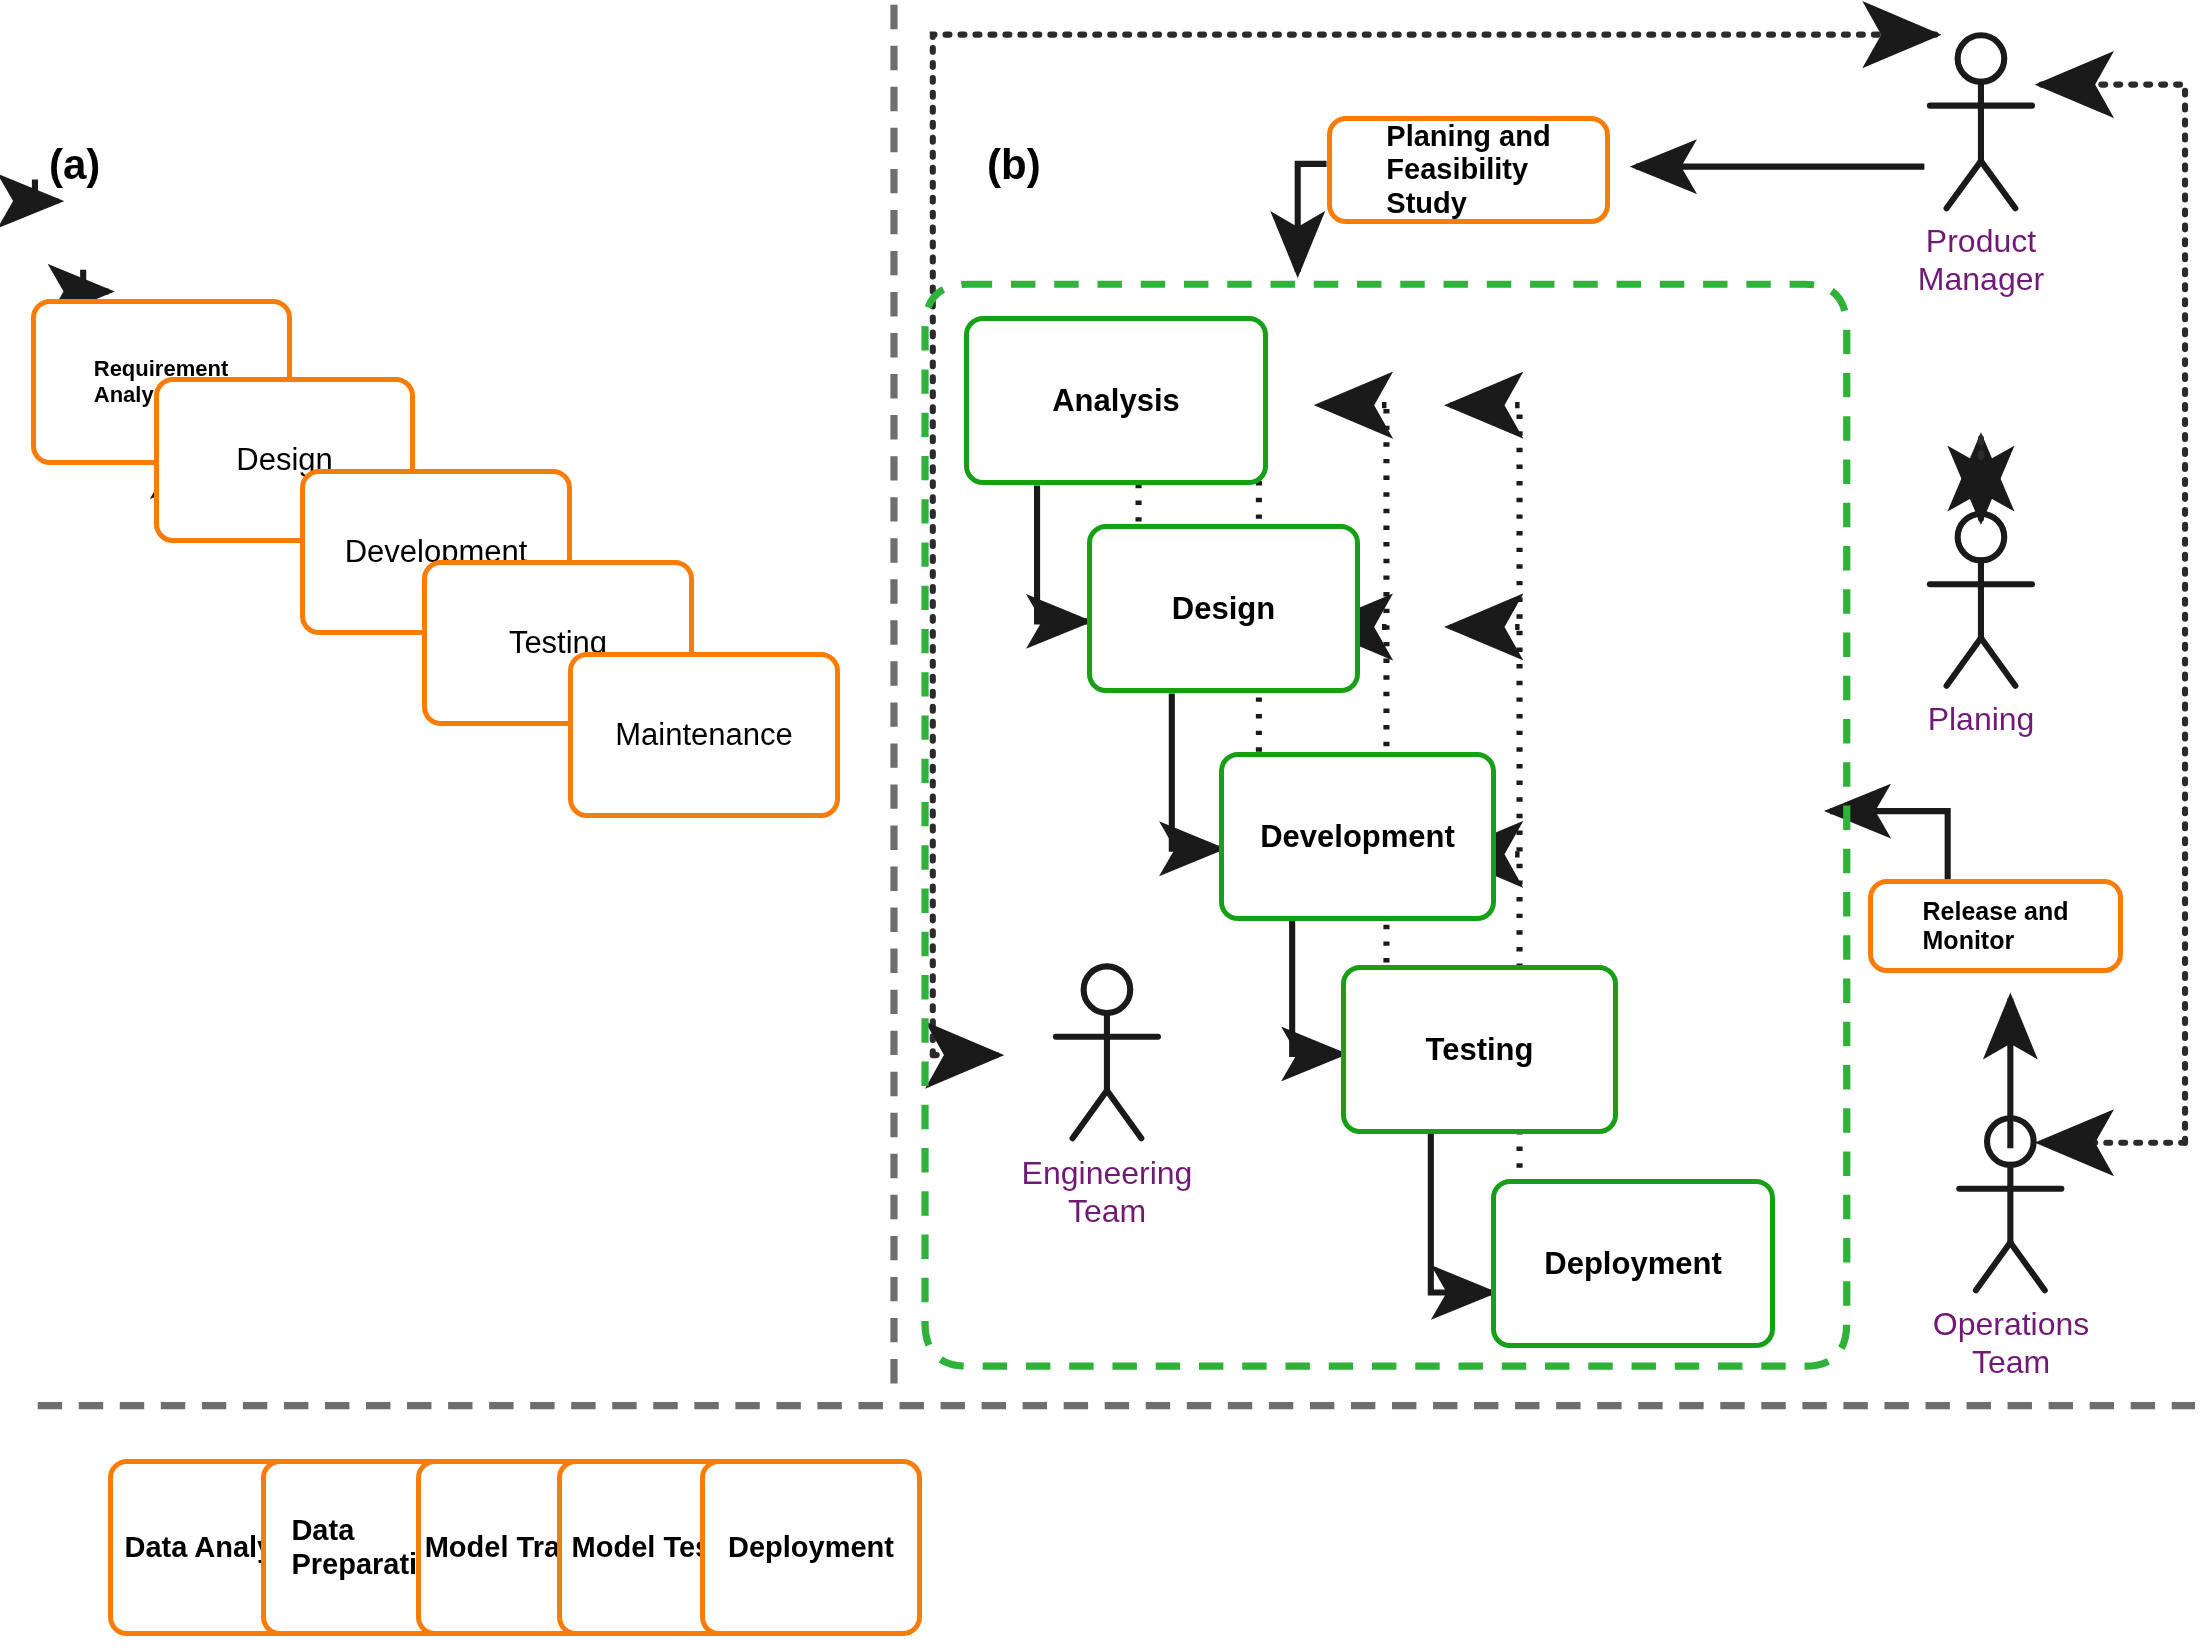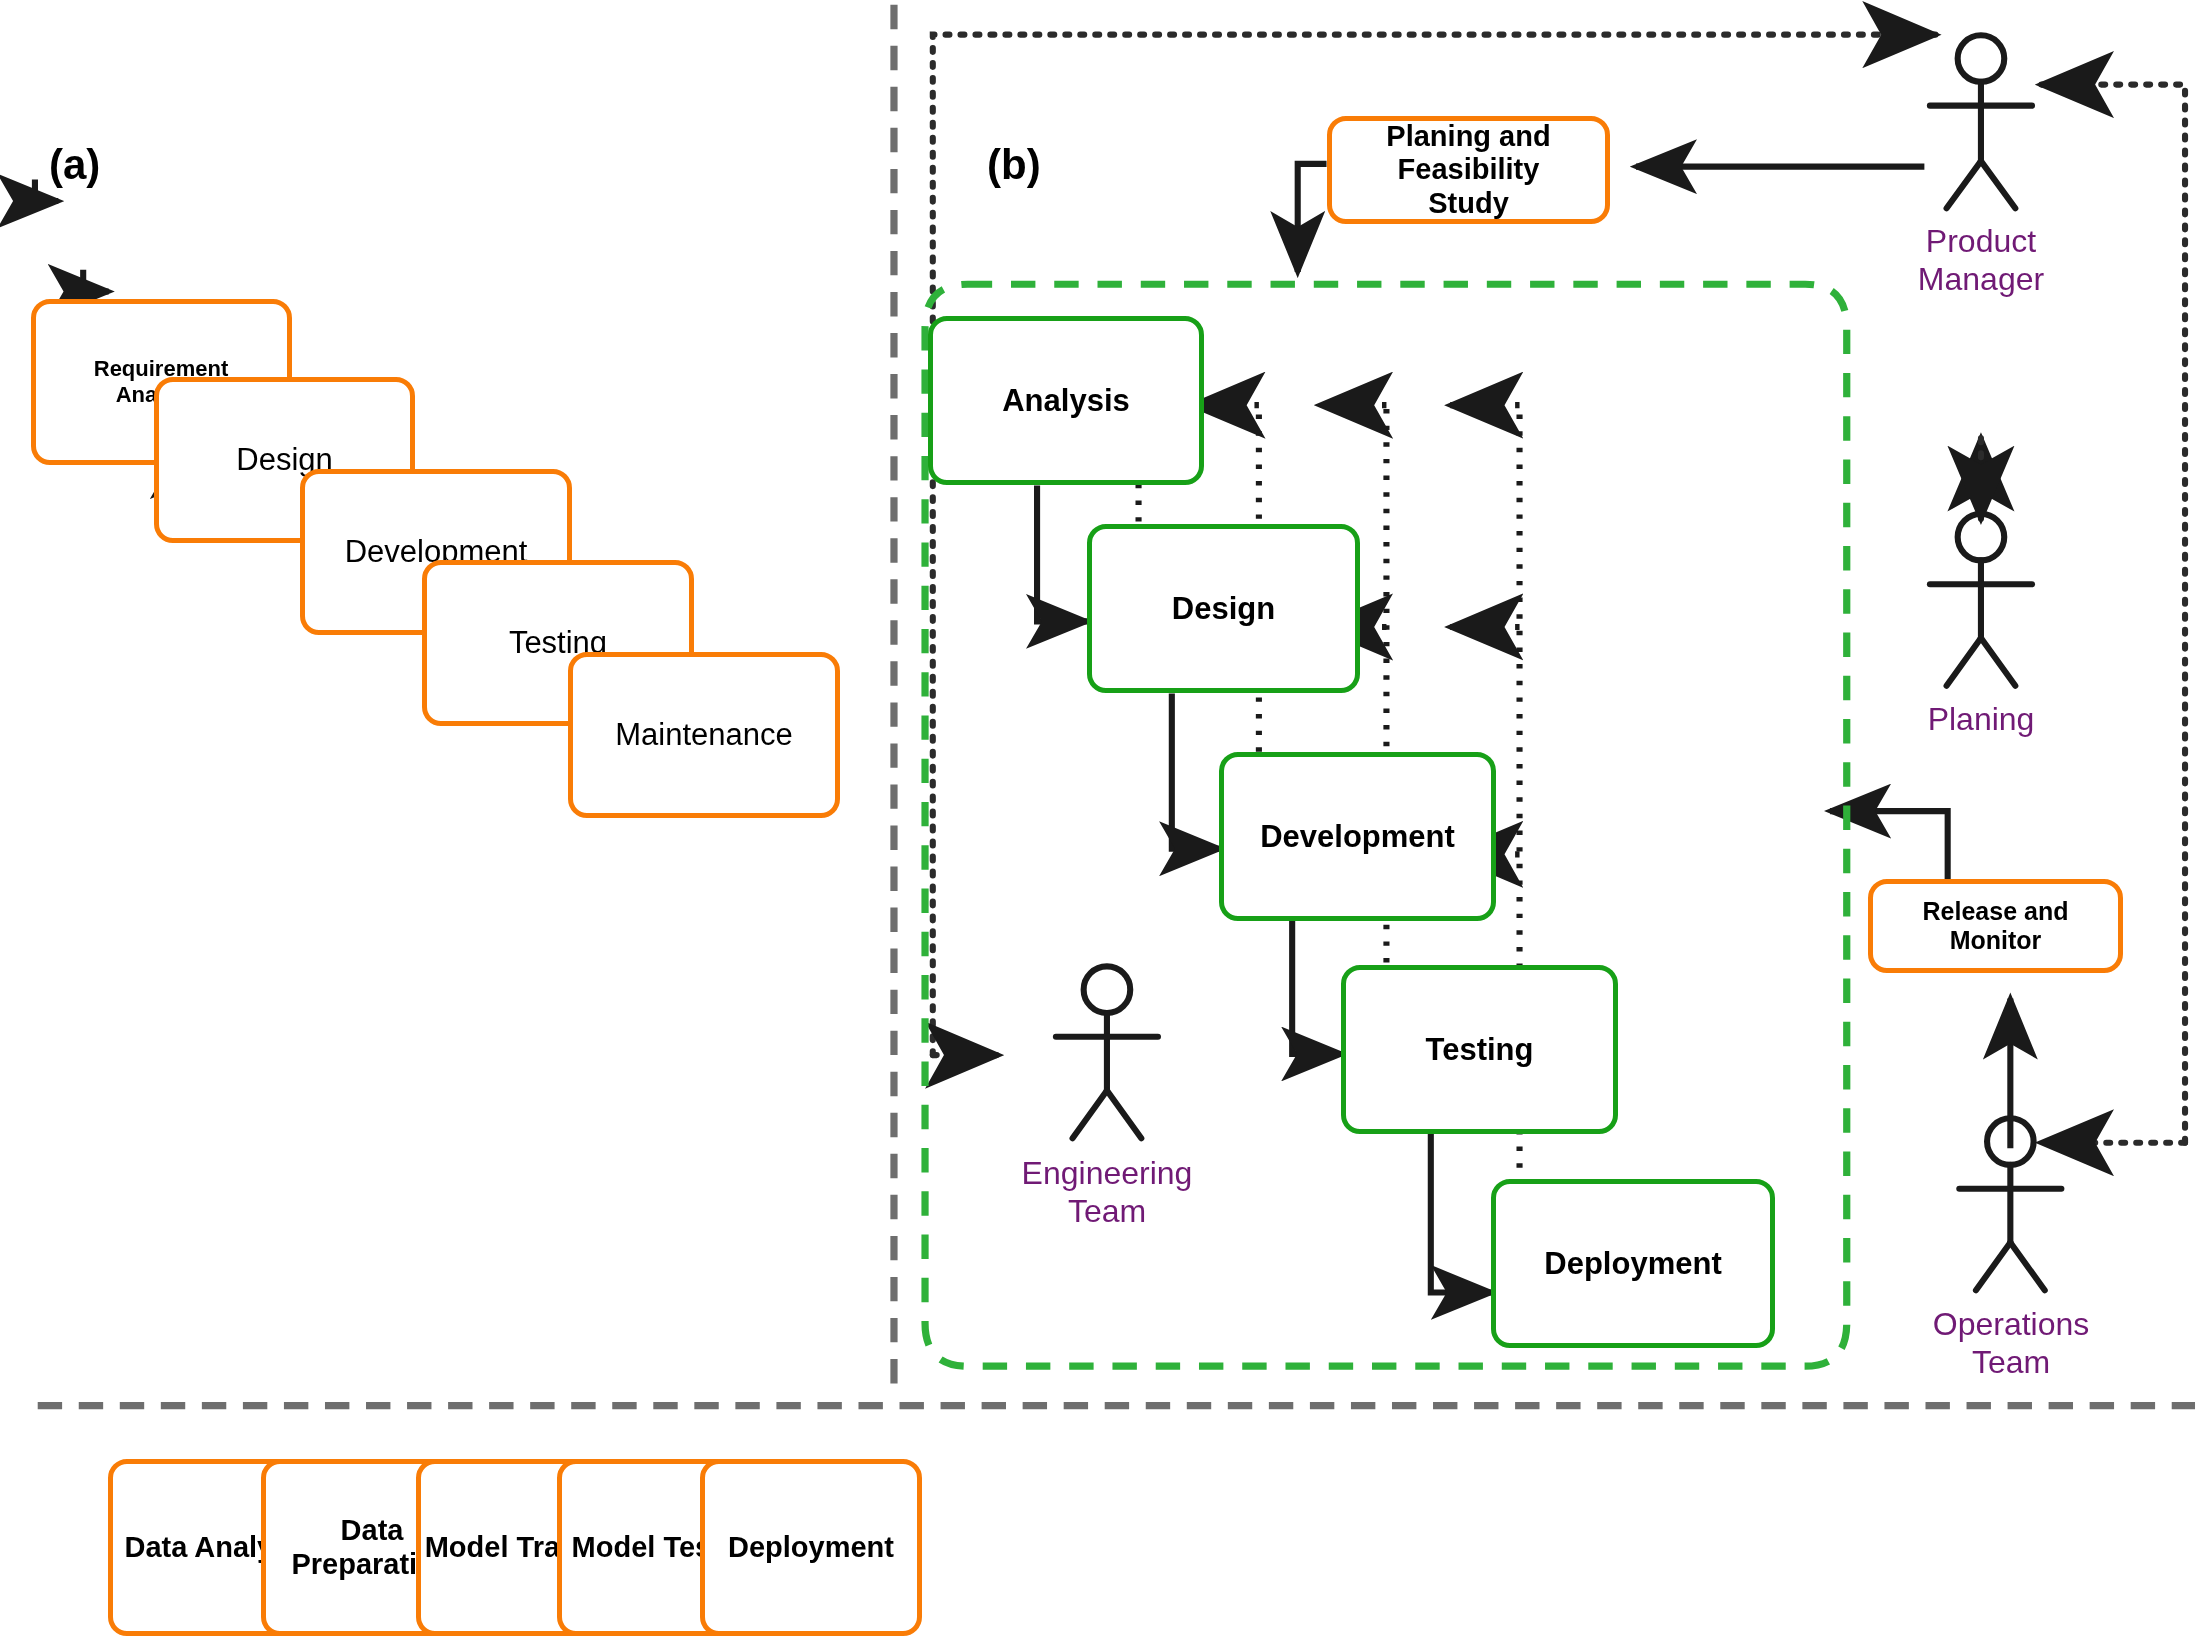--- a/index.html
+++ b/index.html
@@ -1,21 +1,21 @@
 <!DOCTYPE html>
 <html style="font-size:9px"><head>
 <meta charset="utf-8">
 <style>
   html,body{margin:0;padding:0;background:#fff;}
   #stage{position:relative;width:2205px;height:1651px;background:#fff;
          font-family:"Liberation Sans",sans-serif;overflow:hidden;}
   svg#wires{position:absolute;left:0;top:0;width:2205px;height:1651px;}
 
   .box{position:absolute;box-sizing:border-box;background:#fff;
-       display:flex;align-items:center;justify-content:center;text-align:center;
+       display:flex;align-items:center;justify-content:center;text-align:left;
        color:#000;line-height:1.16;}
   .box.orange{border:5px solid #F97C06;border-radius:19px;font-weight:bold;}
   .box.green{border:5px solid #17A017;border-radius:19px;font-weight:bold;}
   .box.plain{border:5px solid #F97C06;border-radius:19px;font-weight:normal;}
 
   .panel-label{position:absolute;font-size:42px;font-weight:bold;color:#000;}
   .actor-label{position:absolute;text-align:center;font-size:32px;color:#701a75;
                line-height:1.2;white-space:pre-line;}
 </style>
 </head>
@@ -155,21 +155,21 @@
   <div class="box plain" style="left:300px;top:469px;width:272px;height:166px;font-size:31px;white-space:pre-line;">Development</div>
   <div class="box plain" style="left:422px;top:560px;width:272px;height:166px;font-size:31px;white-space:pre-line;">Testing</div>
   <div class="box plain" style="left:568px;top:652px;width:272px;height:166px;font-size:31px;white-space:pre-line;">Maintenance</div>
 
   <div class="box orange" style="left:1327px;top:116px;width:283px;height:108px;font-size:29px;white-space:pre-line;">Planing and
 Feasibility
 Study</div>
   <div class="box orange" style="left:1868px;top:879px;width:255px;height:94px;font-size:25px;white-space:pre-line;">Release and
 Monitor</div>
 
-  <div class="box green" style="left:928px;top:316px;width:276px;height:169px;font-size:31px;">Analysis</div>
+  <div class="box green" style="left:964px;top:316px;width:304px;height:169px;font-size:31px;">Analysis</div>
   <div class="box green" style="left:1087px;top:524px;width:273px;height:169px;font-size:31px;">Design</div>
   <div class="box green" style="left:1219px;top:752px;width:277px;height:169px;font-size:31px;">Development</div>
   <div class="box green" style="left:1341px;top:965px;width:277px;height:169px;font-size:31px;">Testing</div>
   <div class="box green" style="left:1491px;top:1179px;width:284px;height:169px;font-size:31px;">Deployment</div>
 
   <div class="actor-label" style="left:1870px;top:222px;width:222px;">Product
 Manager</div>
   <div class="actor-label" style="left:1870px;top:700px;width:222px;">Planing</div>
   <div class="actor-label" style="left:996px;top:1154px;width:222px;">Engineering
 Team</div>

